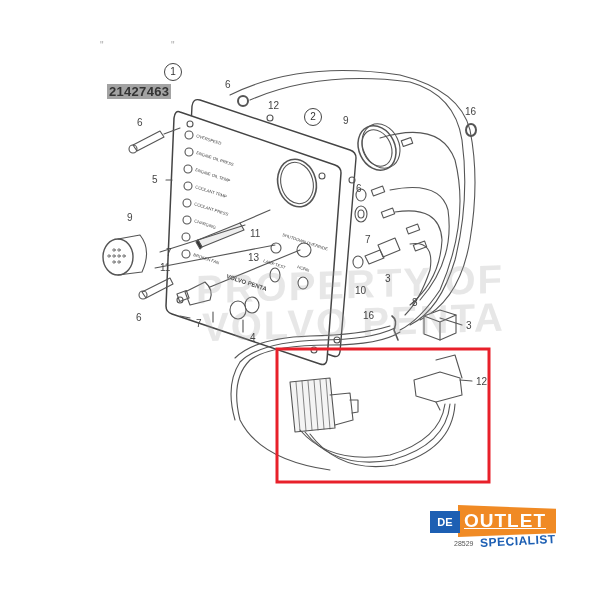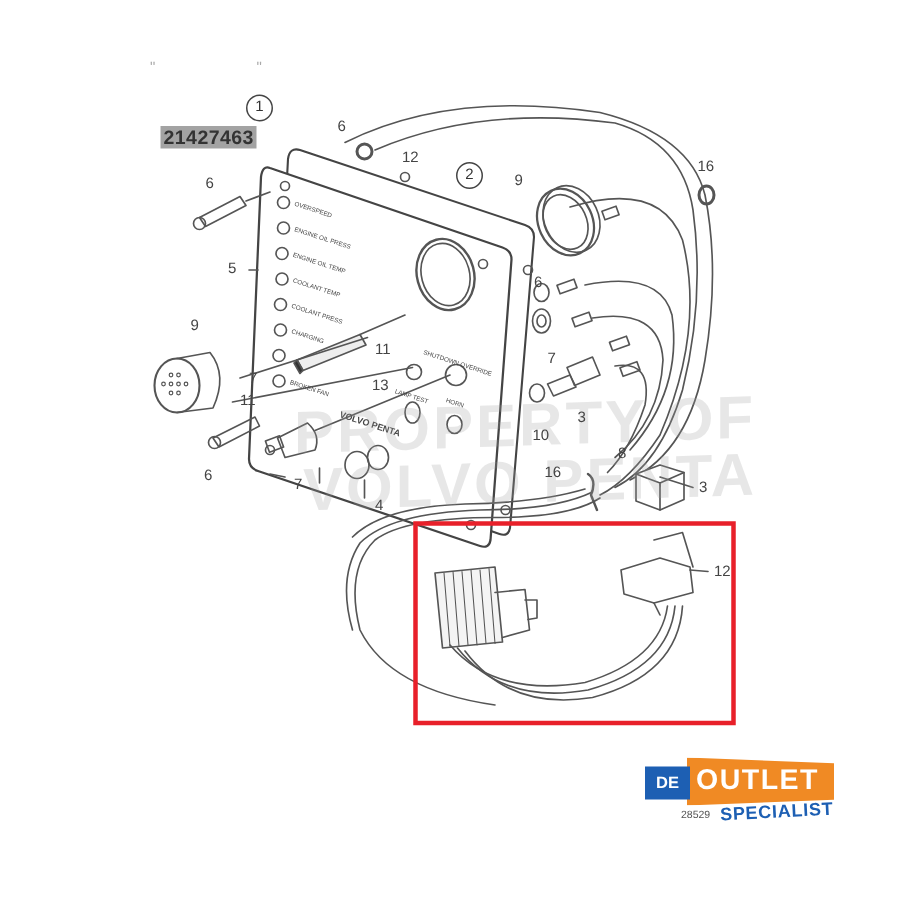--- a/index.html
+++ b/index.html
@@ -5,21 +5,21 @@
   html, body { margin: 0; padding: 0; background: #ffffff; }
   #stage { position: relative; width: 600px; height: 600px; overflow: hidden; background: #ffffff; font-family: "Liberation Sans", sans-serif; }
   svg#diagram { position: absolute; left: 0; top: 0; }
   .partno { position: absolute; left: 107px; top: 41px; font: bold 13px "Liberation Sans", sans-serif; color: #333; background: #a3a3a3; padding: 0 2px; letter-spacing: 0.3px; margin-top: 43px; }
   .partno-q { position: absolute; top: 40px; font: 10px "Liberation Sans", sans-serif; color: #aaa; }
   .callout { position: absolute; font: 10px "Liberation Sans", sans-serif; color: #444; }
   .ref-circle { position: absolute; width: 16px; height: 16px; border: 1.3px solid #444; border-radius: 50%; font: 10px "Liberation Sans", sans-serif; color: #333; text-align: center; line-height: 16px; background: #fff; }
   .watermark { position: absolute; font: bold 40px "Liberation Sans", sans-serif; color: rgba(160,160,160,0.25); letter-spacing: 2px; transform: skewY(-2deg); }
   .logo { position: absolute; left: 418px; top: 500px; width: 140px; height: 50px; }
   .logo-de { position: absolute; left: 12px; top: 11px; width: 30px; height: 22px; background: #1d5fb3; color: #fff; font: bold 11px "Liberation Sans", sans-serif; text-align: center; line-height: 22px; }
-  .logo-outlet { position: absolute; left: 40px; top: 5px; width: 98px; height: 32px; background: #f08a24; color: #fff; font: bold 19px "Liberation Sans", sans-serif; line-height: 32px; padding-left: 6px; box-sizing: border-box; clip-path: polygon(0 0, 100% 12%, 100% 88%, 0 100%); letter-spacing: 1px; }
+  .logo-outlet { position: absolute; left: 40px; top: 5px; width: 98px; height: 32px; background: #f08a24; color: #fff; font: bold 19px "Liberation Sans", sans-serif; line-height: 32px; padding-left: 6px; box-sizing: border-box; clip-path: polygon(0 0, 100% 12%, 100% 88%, 0 100%); letter-spacing: 1px; text-decoration: underline; }
   .logo-spec { position: absolute; left: 62px; top: 34px; color: #1d5fb3; font: bold 12px "Liberation Sans", sans-serif; letter-spacing: 0.5px; transform: rotate(-3deg); }
   .logo-num { position: absolute; left: 36px; top: 40px; color: #555; font: 7px "Liberation Sans", sans-serif; }
 </style>
 </head>
 <body>
 
 <div id="stage">
 
   <svg id="diagram" width="600" height="600" viewBox="0 0 600 600">
     <g fill="none" stroke="#555" stroke-width="1.1" stroke-linecap="round" stroke-linejoin="round">

